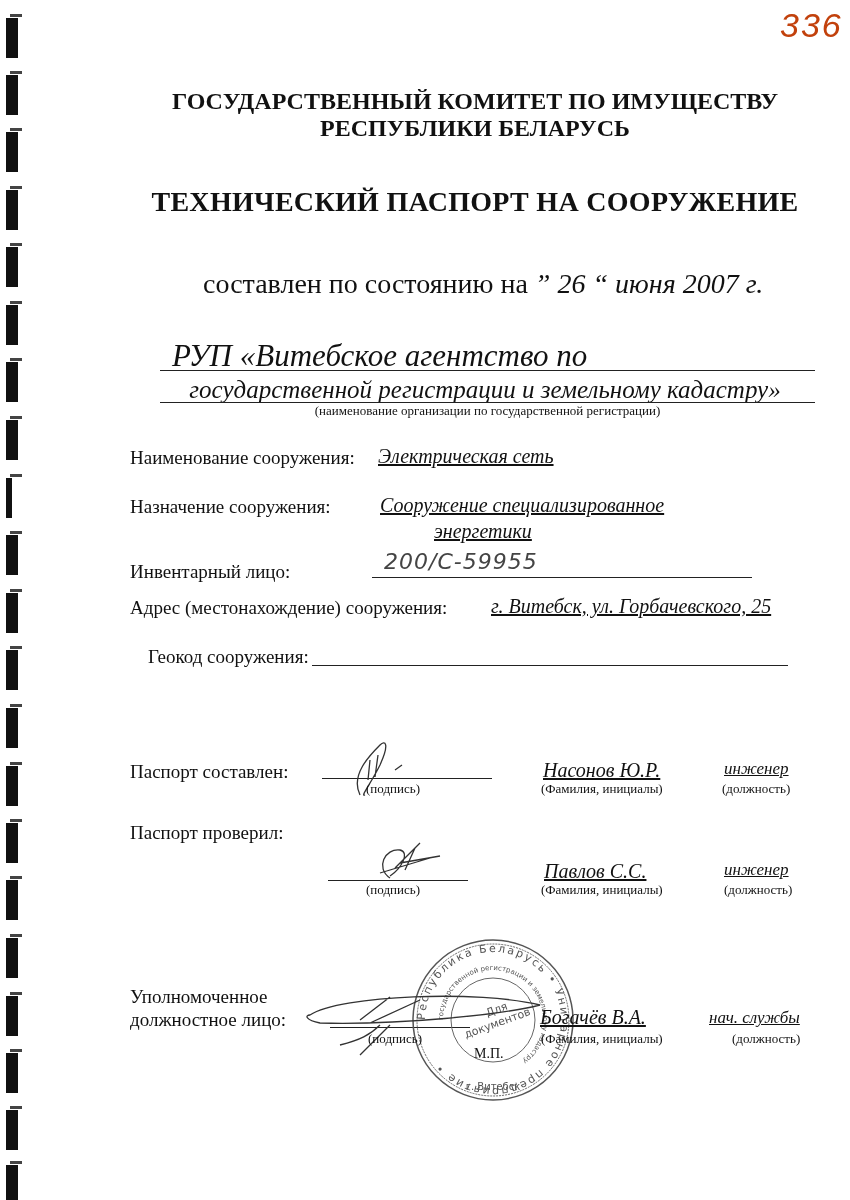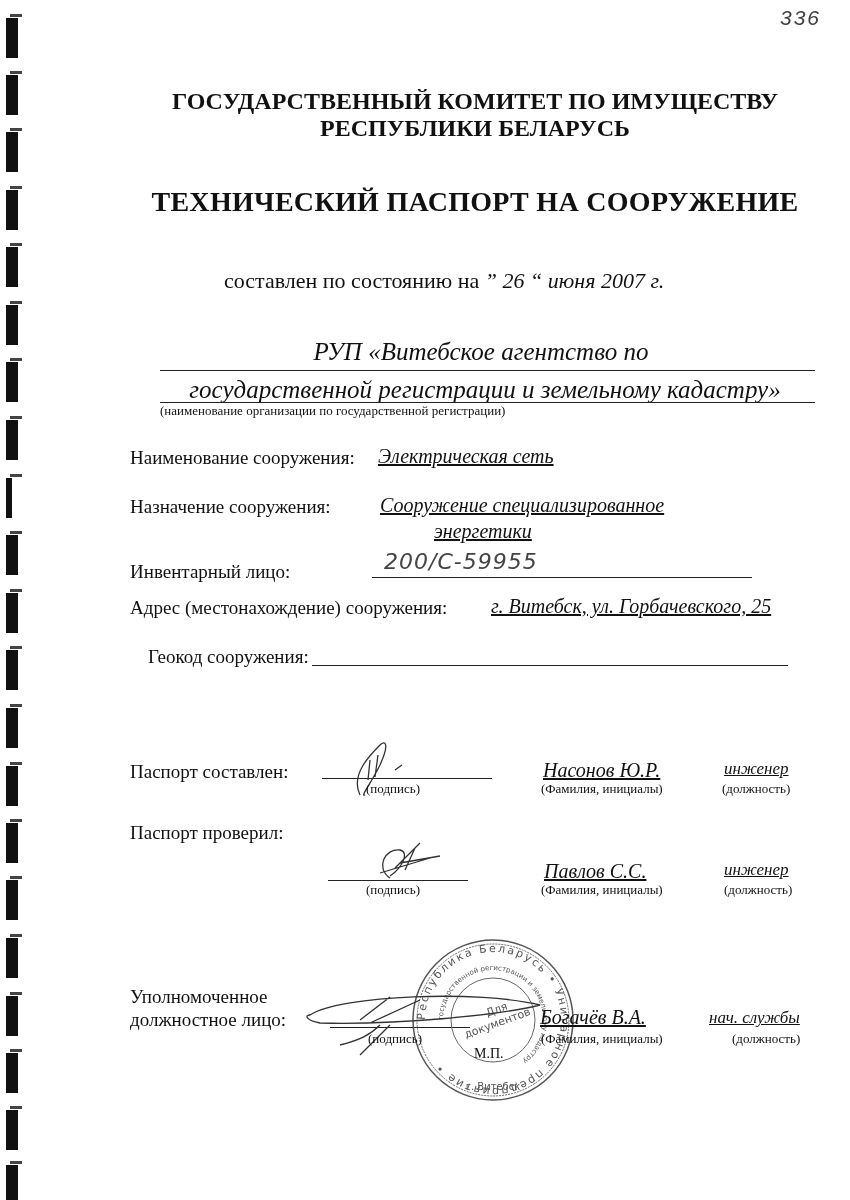--- a/index.html
+++ b/index.html
@@ -1,26 +1,26 @@
 <!DOCTYPE html>
 <html><head>
 <meta charset="utf-8">
 <style>
   html, body { margin:0; padding:0; }
   body { width:850px; height:1200px; background:#ffffff; position:relative; overflow:hidden;
          font-family:"Liberation Serif", "DejaVu Serif", serif; color:#111; }
   .abs { position:absolute; }
   .binder { position:absolute; left:6px; width:12px; height:40px; background:#111; }
   .binder::before { content:""; position:absolute; left:4px; top:-4px; width:12px; height:3px; background:#444; }
-  .pagenum { left:780px; top:6px; font-size:21px; font-style:italic; color:#404040; letter-spacing:2px; font-family:"Liberation Sans", sans-serif; }
+  .pagenum { left:780px; top:6px; font-size:34px; font-style:italic; color:#c2410c; letter-spacing:2px; font-family:"Liberation Sans", sans-serif; }
   .h1 { left:0; width:950px; text-align:center; font-weight:bold; font-size:24px; }
   .title { left:0; width:950px; text-align:center; font-weight:bold; font-size:28px; letter-spacing:0.3px; }
-  .date { left:224px; top:268px; font-size:22px; }
+  .date { left:203px; top:268px; font-size:28px; }
   .it { font-style:italic; }
-  .org1 { left:156px; width:650px; text-align:center; top:338px; font-size:25px; font-style:italic; }
+  .org1 { left:172px; width:650px; text-align:left; top:338px; font-size:31px; font-style:italic; }
   .org2 { left:160px; width:650px; text-align:center; top:376px; font-size:25px; font-style:italic; }
   .line { position:absolute; height:0; border-top:1px solid #222; }
   .caption { font-size:13px; }
   .lbl { font-size:19px; }
   .val { font-size:20px; font-style:italic; text-decoration:underline; }
   .hand { font-size:22px; font-family:"DejaVu Sans", sans-serif; color:#444; letter-spacing:1px; font-style:italic; }
   .sig { position:absolute; }
 </style>
 </head>
 <body>
@@ -59,21 +59,21 @@
   <span>составлен по состоянию на</span>
   <span class="it">” 26 “</span>
   <span class="it">июня</span>
   <span class="it">2007 г.</span>
 </div>
 
 <div class="abs org1">РУП «Витебское  агентство по</div>
 <div class="line" style="left:160px;top:370px;width:655px"></div>
 <div class="abs org2">государственной регистрации и земельному кадастру»</div>
 <div class="line" style="left:160px;top:402px;width:655px"></div>
-<div class="abs caption" style="left:160px;width:655px;top:403px">(наименование организации по государственной регистрации)</div>
+<div class="abs caption" style="left:160px;width:655px;text-align:center;top:403px">(наименование организации по государственной регистрации)</div>
 
 <div class="abs lbl" style="left:130px;top:447px">Наименование сооружения:</div>
 <div class="abs val" style="left:378px;top:445px">Электрическая сеть</div>
 
 <div class="abs lbl" style="left:130px;top:496px">Назначение сооружения:</div>
 <div class="abs val" style="left:380px;top:494px">Сооружение  специализированное</div>
 <div class="abs val" style="left:434px;top:520px">энергетики</div>
 
 <div class="abs lbl" style="left:130px;top:561px">Инвентарный лицо:</div>
 <div class="abs hand" style="left:384px;top:549px">200/С-59955</div>

